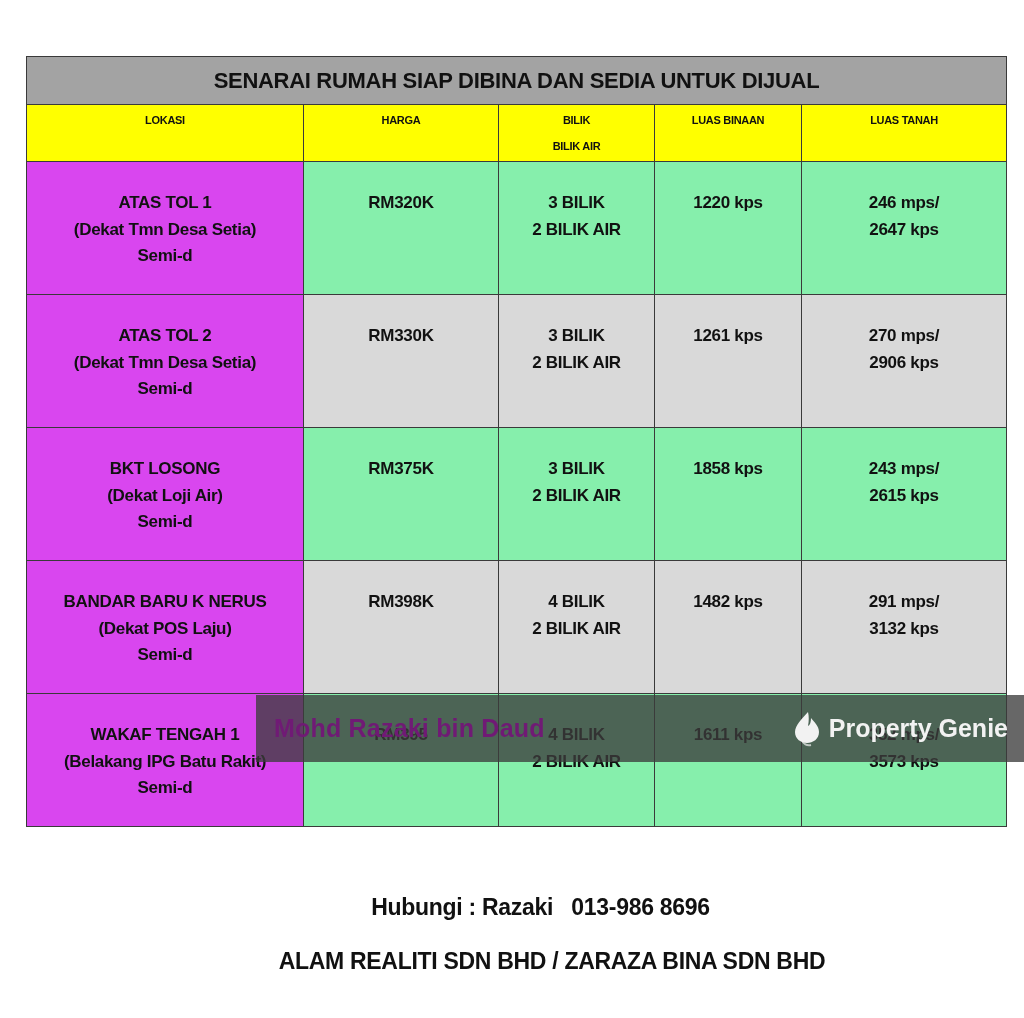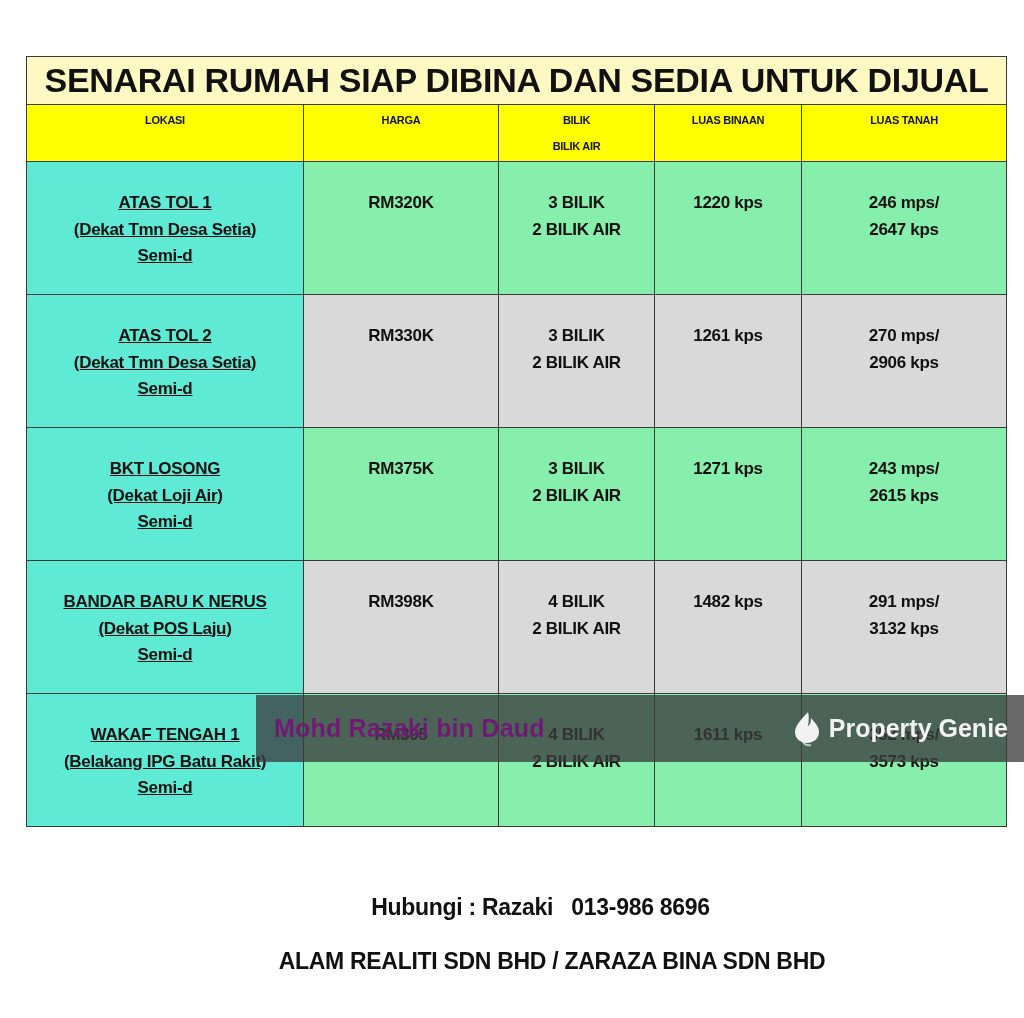--- a/index.html
+++ b/index.html
@@ -29,41 +29,41 @@
     }
     table.listing td, table.listing th {
       border: 1.5px solid #3a3a3a;
       text-align: center;
       vertical-align: top;
       font-weight: bold;
       padding: 0;
       letter-spacing: -0.3px;
     }
     .title-cell {
-      background: #fef9c3;
+      background: #a3a3a3;
       height: 47px;
-      font-size: 34px;
+      font-size: 22px;
       vertical-align: middle !important;
       letter-spacing: -0.4px;
     }
     .head-cell {
       background: #ffff00;
       height: 54px;
       font-size: 11px;
       line-height: 26px;
       padding-top: 2px !important;
     }
     .row td {
       height: 133px;
       font-size: 17px;
       line-height: 26.5px;
       padding-top: 28px !important;
       box-sizing: border-box;
     }
-    .row td.loc { background: #5eead4; text-decoration: underline; }
+    .row td.loc { background: #d946ef; }
     .row.white td.val { background: #86efac; }
     .row.grey td.val { background: #d9d9d9; }
     .line { display: block; white-space: nowrap; }
 
     .watermark {
       position: absolute;
       left: 256px;
       top: 695px;
       width: 768px;
       height: 67px;
@@ -198,21 +198,21 @@
         <span class="line">Semi-d</span>
       </td>
       <td class="val">
         <span class="line">RM375K</span>
       </td>
       <td class="val">
         <span class="line">3 BILIK</span>
         <span class="line">2 BILIK AIR</span>
       </td>
       <td class="val">
-        <span class="line">1271 kps</span>
+        <span class="line">1858 kps</span>
       </td>
       <td class="val">
         <span class="line">243 mps/</span>
         <span class="line">2615 kps</span>
       </td>
     </tr>
 
     <tr class="row grey">
       <td class="loc">
         <span class="line">BANDAR BARU K NERUS</span>

